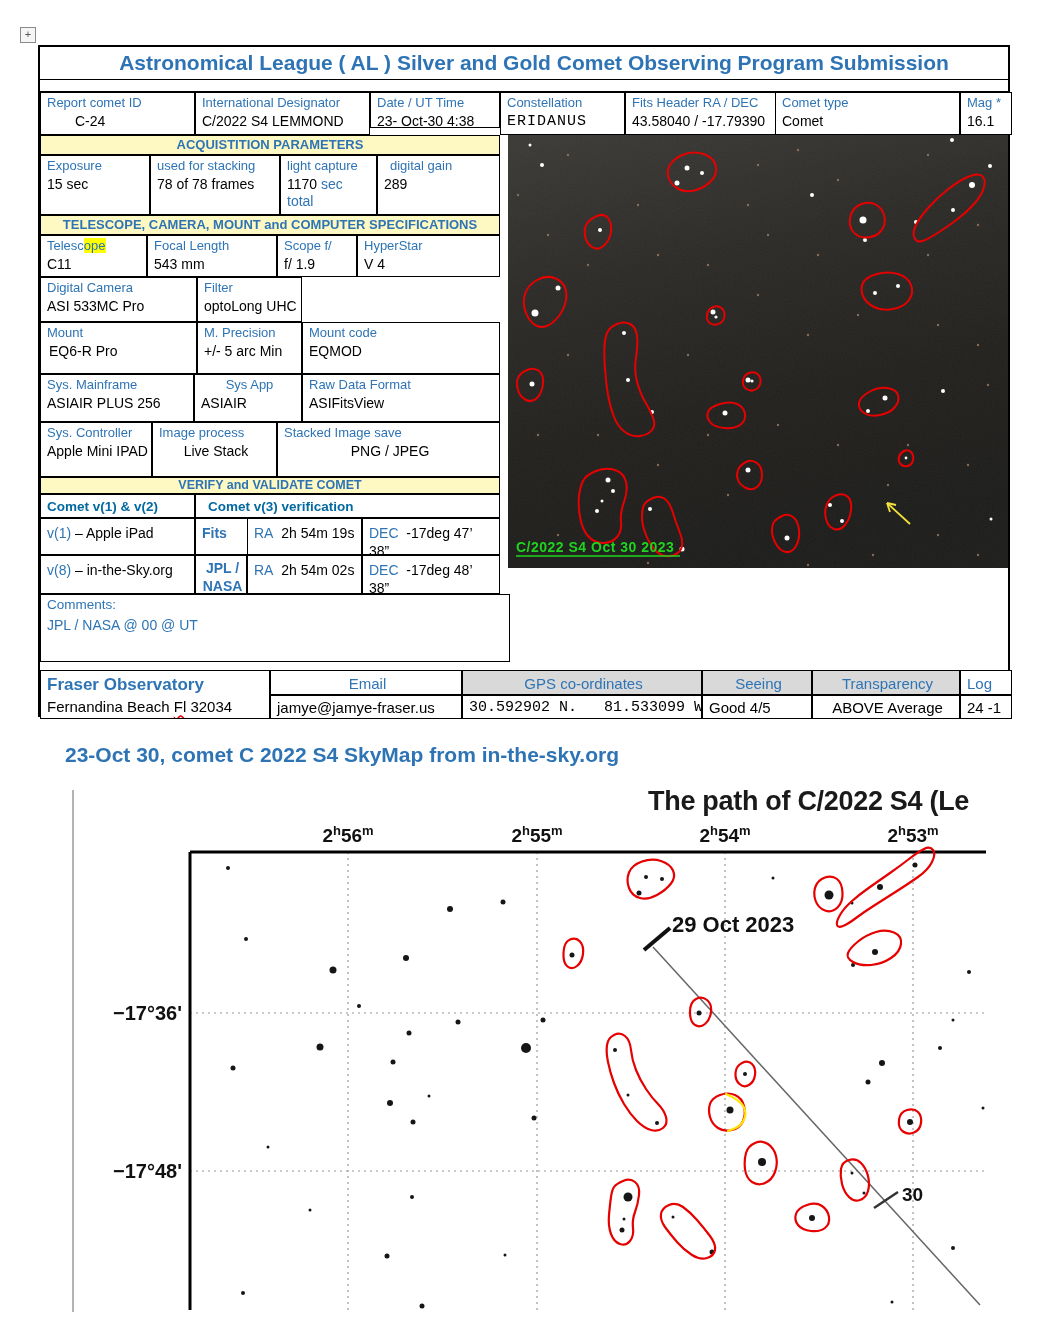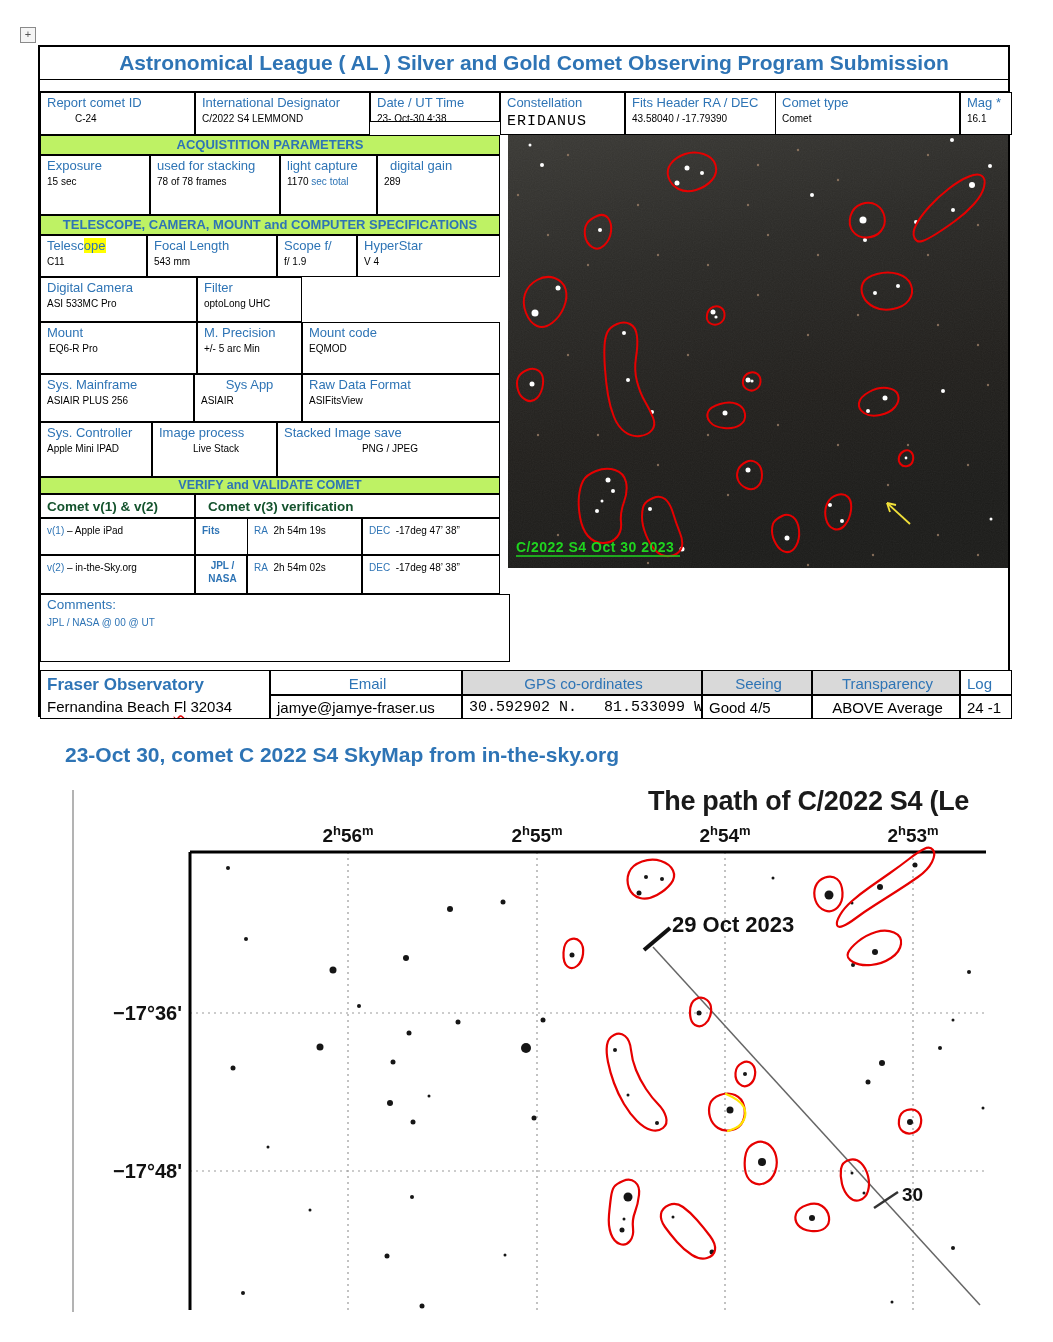--- a/index.html
+++ b/index.html
@@ -1,39 +1,39 @@
 <!DOCTYPE html>
 <html><head>
 <meta charset="utf-8">
 <style>
   html,body{margin:0;padding:0;background:#fff;}
   .page{position:relative;width:1053px;height:1342px;background:#fff;overflow:hidden;
         font-family:"Liberation Sans",sans-serif;color:#000;}
   .abs{position:absolute;box-sizing:border-box;}
   .cell{position:absolute;box-sizing:border-box;border:1px solid #000;padding:2px 3px 0 6px;overflow:hidden;background:#fff;}
   .lbl{color:#2e74b5;font-size:13px;line-height:1.2;display:block;}
-  .val{color:#000;font-size:10px;line-height:1.25;margin-top:2px;display:block;}
-  .bar{position:absolute;box-sizing:border-box;border:1px solid #000;background:#bef264;
+  .val{color:#000;font-size:14px;line-height:1.25;margin-top:2px;display:block;}
+  .bar{position:absolute;box-sizing:border-box;border:1px solid #000;background:#fef9c3;
        color:#2e74b5;font-weight:bold;font-size:13px;text-align:center;line-height:18px;}
   .form{border:2px solid #000;}
   .title-row{border-bottom:1px solid #000;color:#2e74b5;font-weight:bold;font-size:21px;
              text-align:center;line-height:32px;padding-left:20px;}
   .empty-row{border-bottom:1px solid #000;}
   .hl{background:#ffff00;}
   .bluev{color:#2e74b5;}
   .fov-end{color:#2e74b5;background:#cfe2f3;}
   .bold{font-weight:bold;}
   .serif{font-family:Liberation Mono, monospace;letter-spacing:1px;font-size:15px;}
   .wavy{text-decoration-line:underline;text-decoration-style:wavy;text-decoration-color:#e00000;text-underline-offset:2px;}
   .obs-name{color:#2e74b5;font-weight:bold;font-size:17px;line-height:24px;}
   .obs-addr{font-size:15px;line-height:20px;}
   .flbl{color:#2e74b5;font-size:15px;display:block;text-align:center;line-height:21px;}
   .fval{font-size:15px;display:block;line-height:20px;}
   .gray{background:#d9d9d9;}
-  .vhdr{font-weight:bold;font-size:13.5px;color:#14532d;}
+  .vhdr{font-weight:bold;font-size:13.5px;color:#0369a1;}
   .sec2{position:absolute;color:#2e74b5;font-weight:bold;font-size:21px;}
   .move-handle{position:absolute;left:20px;top:27px;width:14px;height:14px;border:1px solid #8a8a8a;
                color:#555;font-size:11px;line-height:12px;text-align:center;background:#f5f5f5;}
   svg text{font-family:"Liberation Sans",sans-serif;}
 </style>
 </head>
 <body>
 
 <div class="page">
 
@@ -47,21 +47,21 @@
     <div class="abs empty-row" style="left:0;top:33px;width:968px;height:12px;"></div>
 
     <div class="cell" style="left:0;top:45px;width:155px;height:43px;">
       <span class="lbl">Report comet ID</span>
       <span class="val" style="padding-left:28px;">C-24</span>
     </div>
     <div class="cell" style="left:155px;top:45px;width:175px;height:43px;">
       <span class="lbl">International Designator</span>
       <span class="val">C/2022 S4 LEMMOND</span>
     </div>
-    <div class="cell" style="left:330px;top:45px;width:130px;height:30px;">
+    <div class="cell" style="left:330px;top:45px;width:130px;height:36px;">
       <span class="lbl">Date / UT Time</span>
       <span class="val">23- Oct-30 4:38</span>
     </div>
     <div class="cell" style="left:460px;top:45px;width:125px;height:43px;">
       <span class="lbl">Constellation</span>
       <span class="val serif">ERIDANUS</span>
     </div>
     <div class="cell" style="left:585px;top:45px;width:164px;height:43px;">
       <span class="lbl">Fits Header  RA / DEC</span>
       <span class="val">43.58040 / -17.79390</span>
@@ -168,21 +168,21 @@
     <div class="cell" style="left:155px;top:471px;width:60px;height:37px;">
       <span class="val bluev bold" style="margin-top:4px;">Fits</span>
     </div>
     <div class="cell" style="left:207px;top:471px;width:115px;height:37px;">
       <span class="val" style="margin-top:4px;"><span class="bluev">RA</span>&nbsp;&nbsp;<span>2h 54m 19s</span></span>
     </div>
     <div class="cell" style="left:322px;top:471px;width:138px;height:37px;">
       <span class="val" style="margin-top:4px;"><span class="bluev">DEC</span>&nbsp;&nbsp;<span>-17deg 47’ 38”</span></span>
     </div>
     <div class="cell" style="left:0;top:508px;width:155px;height:39px;">
-      <span class="val" style="margin-top:4px;"><span class="bluev">v(2)</span><span> – in-the-Sky.org</span></span>
+      <span class="val" style="margin-top:4px;"><span class="bluev">v(8)</span><span> – in-the-Sky.org</span></span>
     </div>
     <div class="cell" style="left:155px;top:508px;width:52px;height:39px;text-align:center;">
       <span class="val bluev bold" style="margin-top:2px;">JPL /</span>
       <span class="val bluev bold" style="margin-top:0;">NASA</span>
     </div>
     <div class="cell" style="left:207px;top:508px;width:115px;height:39px;">
       <span class="val" style="margin-top:4px;"><span class="bluev">RA</span>&nbsp;&nbsp;<span>2h 54m 02s</span></span>
     </div>
     <div class="cell" style="left:322px;top:508px;width:138px;height:39px;">
       <span class="val" style="margin-top:4px;"><span class="bluev">DEC</span>&nbsp;&nbsp;<span>-17deg 48’ 38”</span></span>

